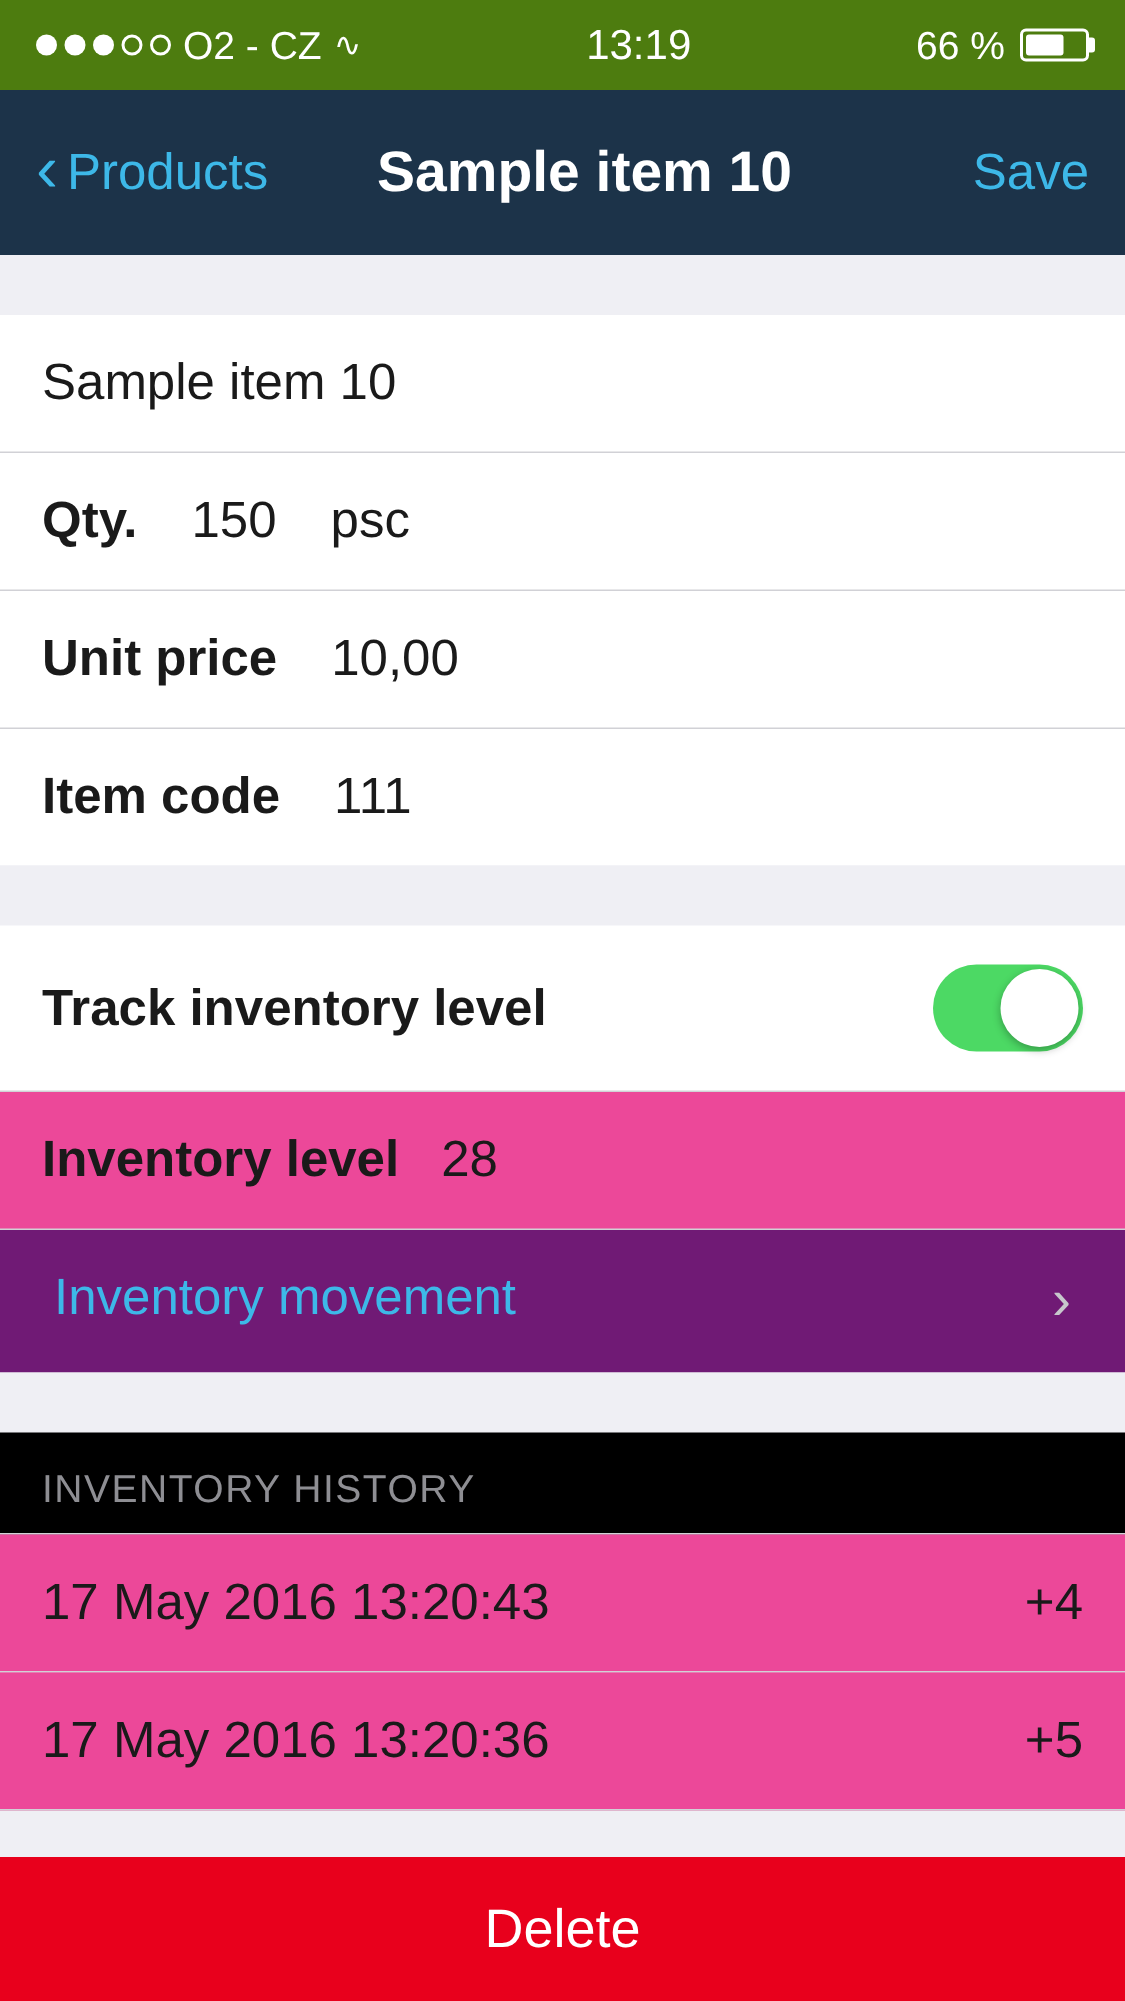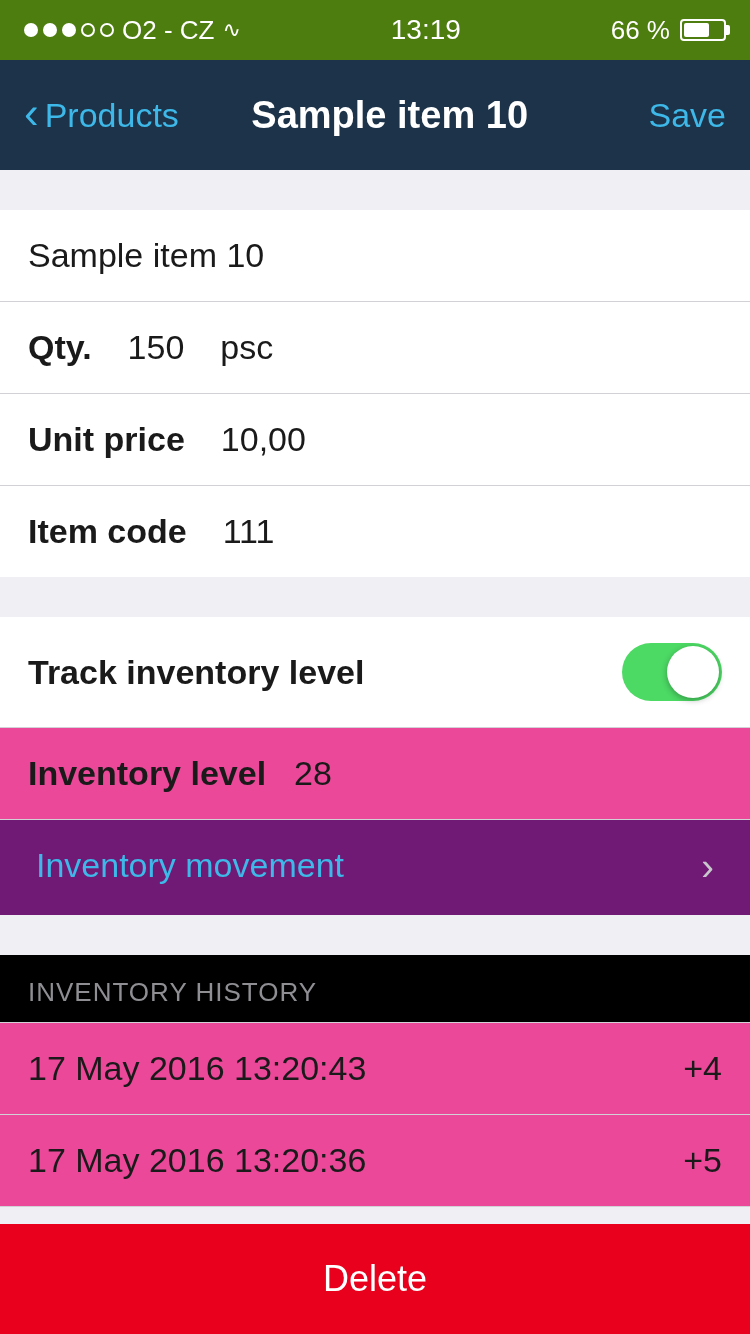--- a/index.html
+++ b/index.html
@@ -270,21 +270,21 @@
       color: #1a1a1a;
     }
     .history-value {
       font-size: 34px;
       color: #1a1a1a;
     }
 
     
     .delete-bar {
       background: #e8001c;
-      height: 110px;
+      height: 96px;
       display: flex;
       align-items: center;
       justify-content: center;
       position: fixed;
       bottom: 0;
       left: 0;
       width: 750px;
       cursor: pointer;
     }
     .delete-label {

